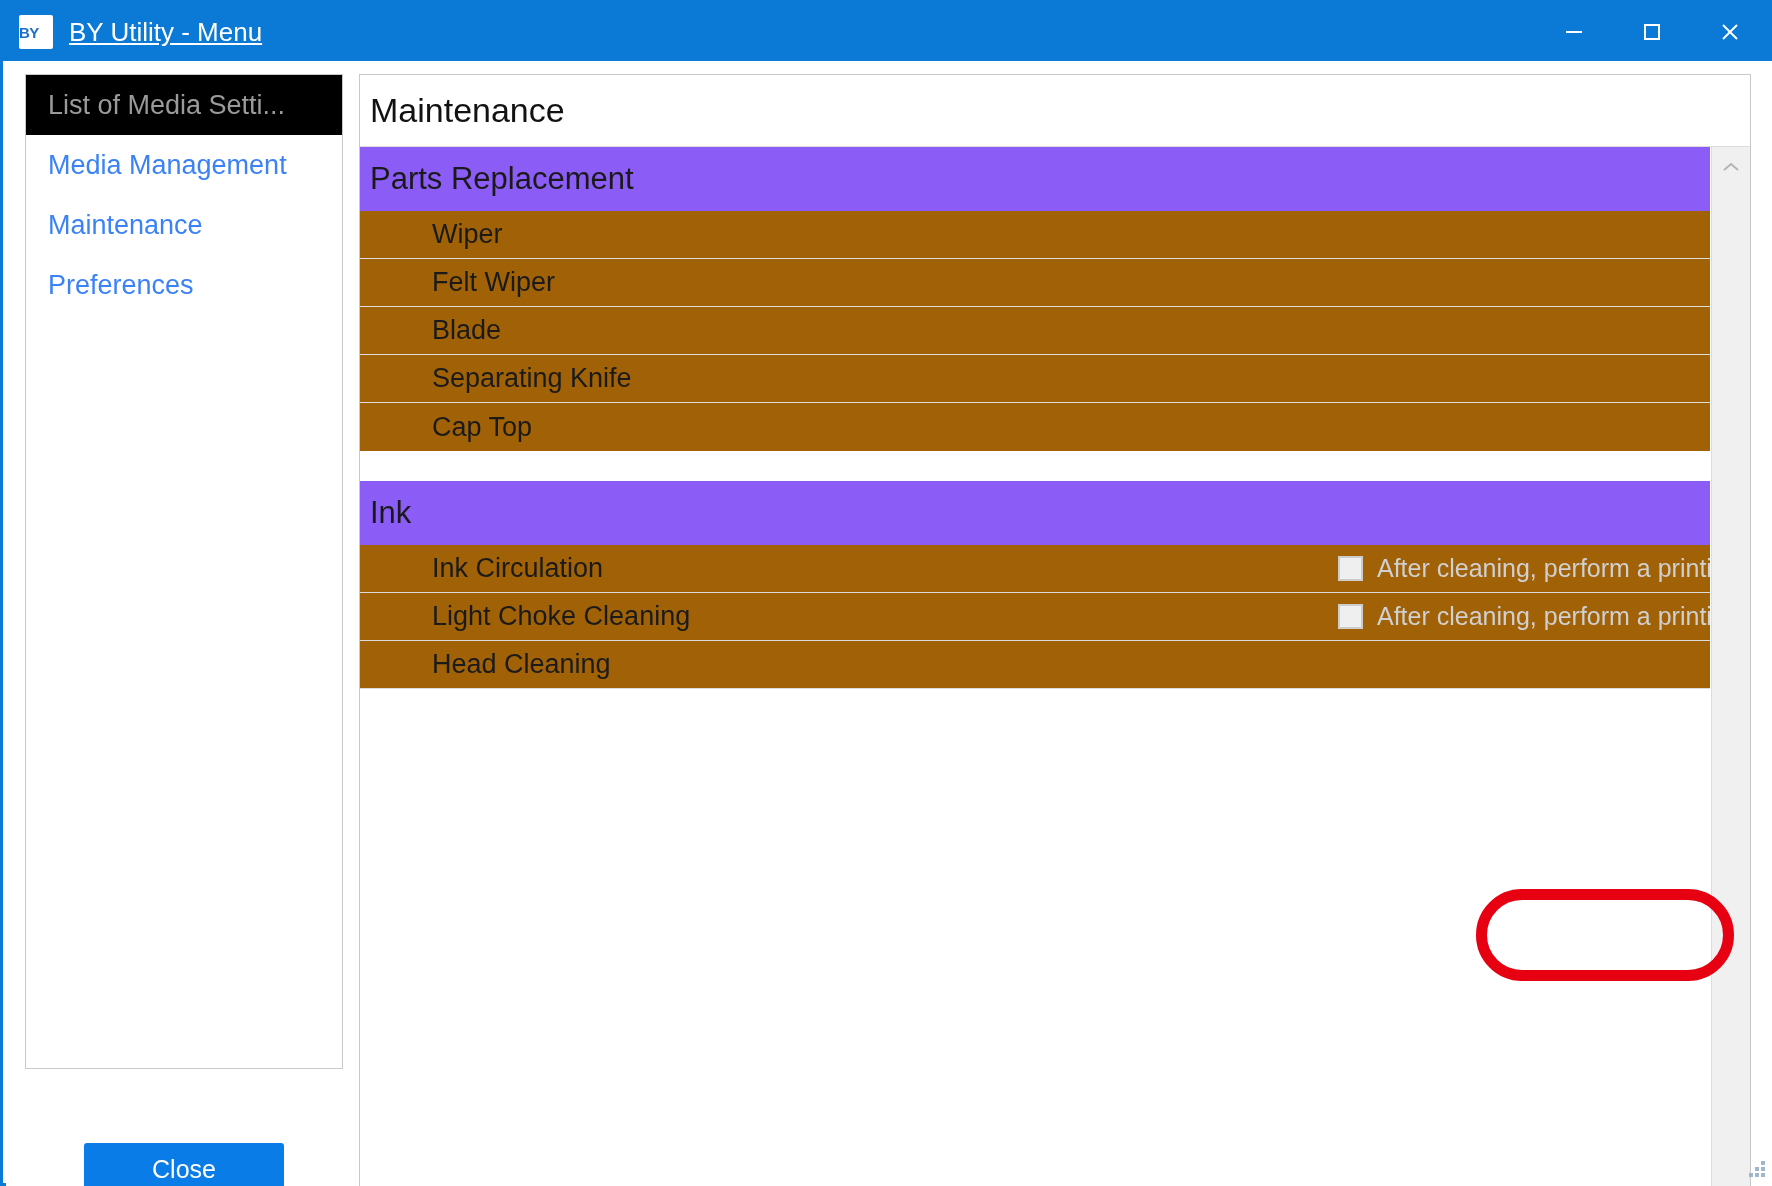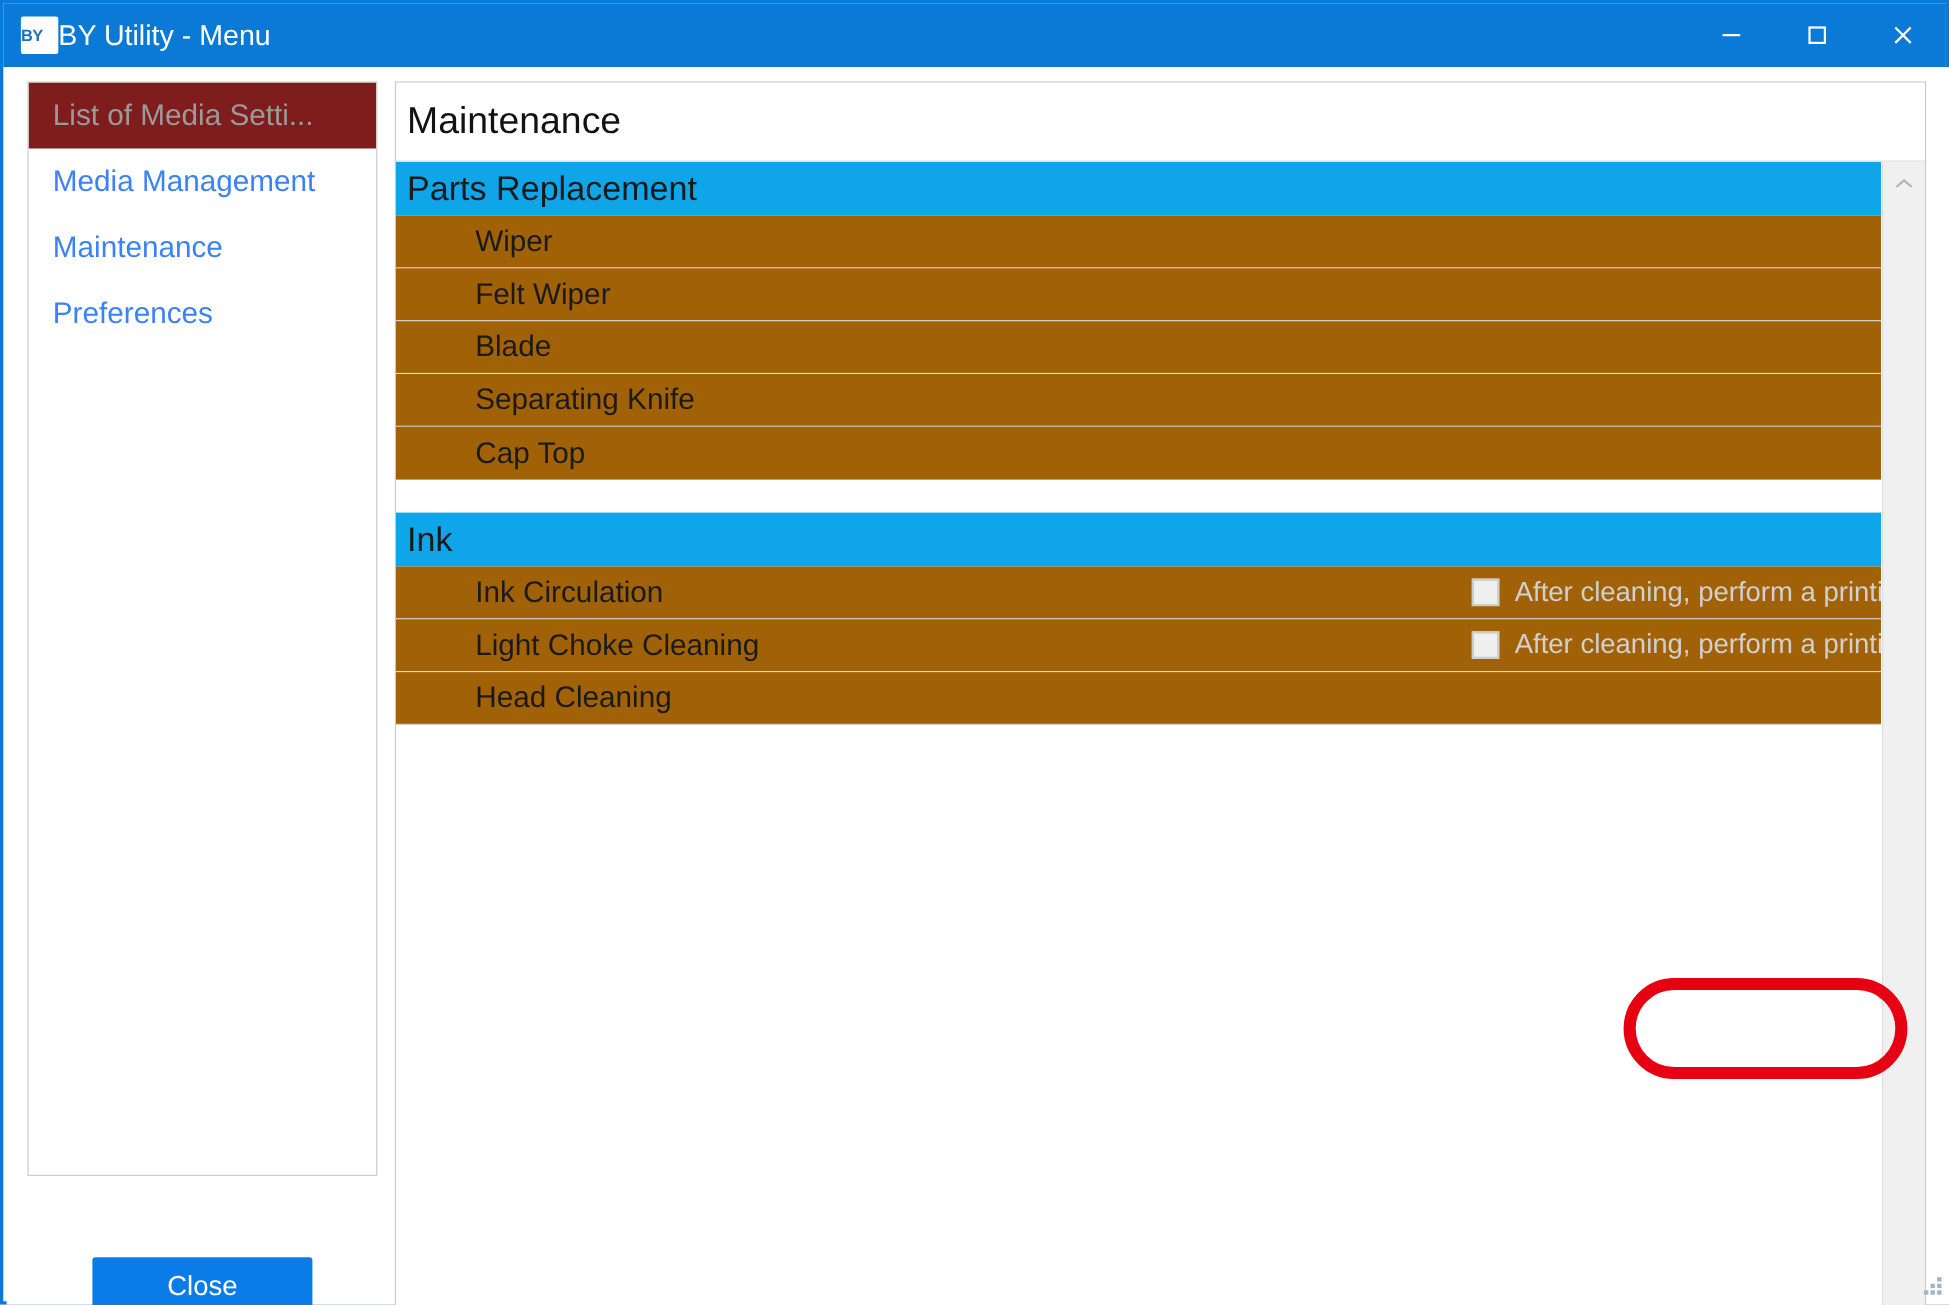--- a/index.html
+++ b/index.html
@@ -47,24 +47,26 @@
     flex: none;
   }
   #app-icon span {
     font-size: 15px;
     font-weight: bold;
     color: #1f6fc4;
     letter-spacing: -0.5px;
     font-family: "Liberation Sans", sans-serif;
   }
   #title-text {
+    margin-left: 16px;
     color: #ffffff;
     font-size: 26px;
     font-family: "Liberation Sans", sans-serif;
     white-space: nowrap;
+    text-decoration: underline;
   }
   #win-buttons {
     margin-left: auto;
     display: flex;
     height: 58px;
   }
   .win-btn {
     width: 78px;
     height: 58px;
     display: flex;
@@ -101,21 +103,21 @@
     padding-left: 22px;
     font-size: 27px;
     color: #3b82f6;
     font-family: "Liberation Sans", sans-serif;
     box-sizing: border-box;
     white-space: nowrap;
     cursor: default;
   }
   .side-item.disabled {
     color: #9a9a9a;
-    background: #7f1d1d;
+    background: #000000;
   }
 
   #close-button {
     position: absolute;
     left: 78px;
     top: 1082px;
     width: 200px;
     height: 52px;
     background: #0a7ce8;
     color: #ffffff;
@@ -153,22 +155,22 @@
     height: 1074px;
     overflow: hidden;
   }
   #rows-wrap {
     position: absolute;
     left: 0; top: 0;
     width: 1350px;
   }
 
   .section-head {
-    height: 49px;
-    background: #0ea5e9;
+    height: 64px;
+    background: #8b5cf6;
     display: flex;
     align-items: center;
     padding-left: 10px;
     font-size: 31px;
     color: #1a1a1a;
     font-family: "Liberation Sans", sans-serif;
     box-sizing: border-box;
   }
   .section-gap { height: 30px; background: #ffffff; }
 

